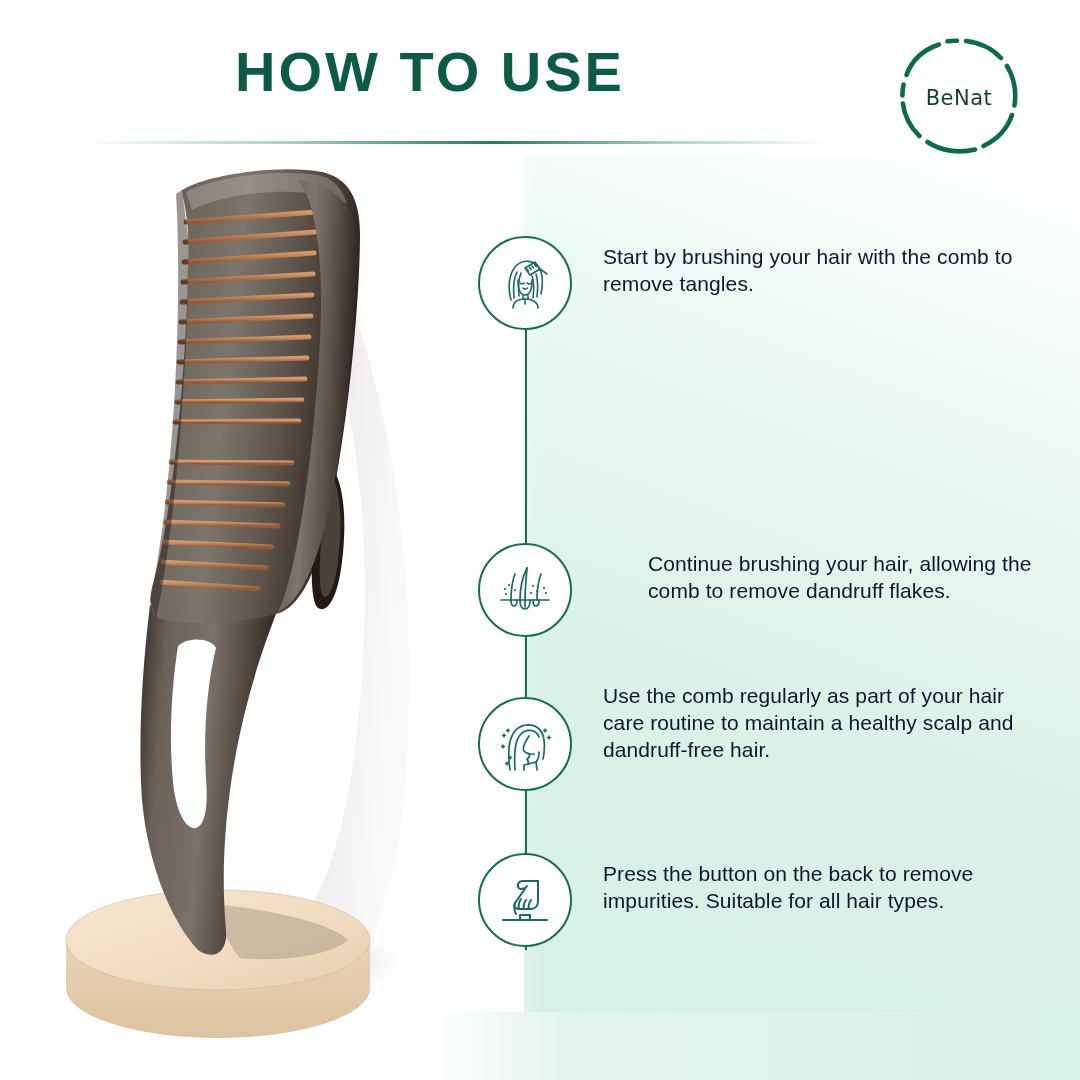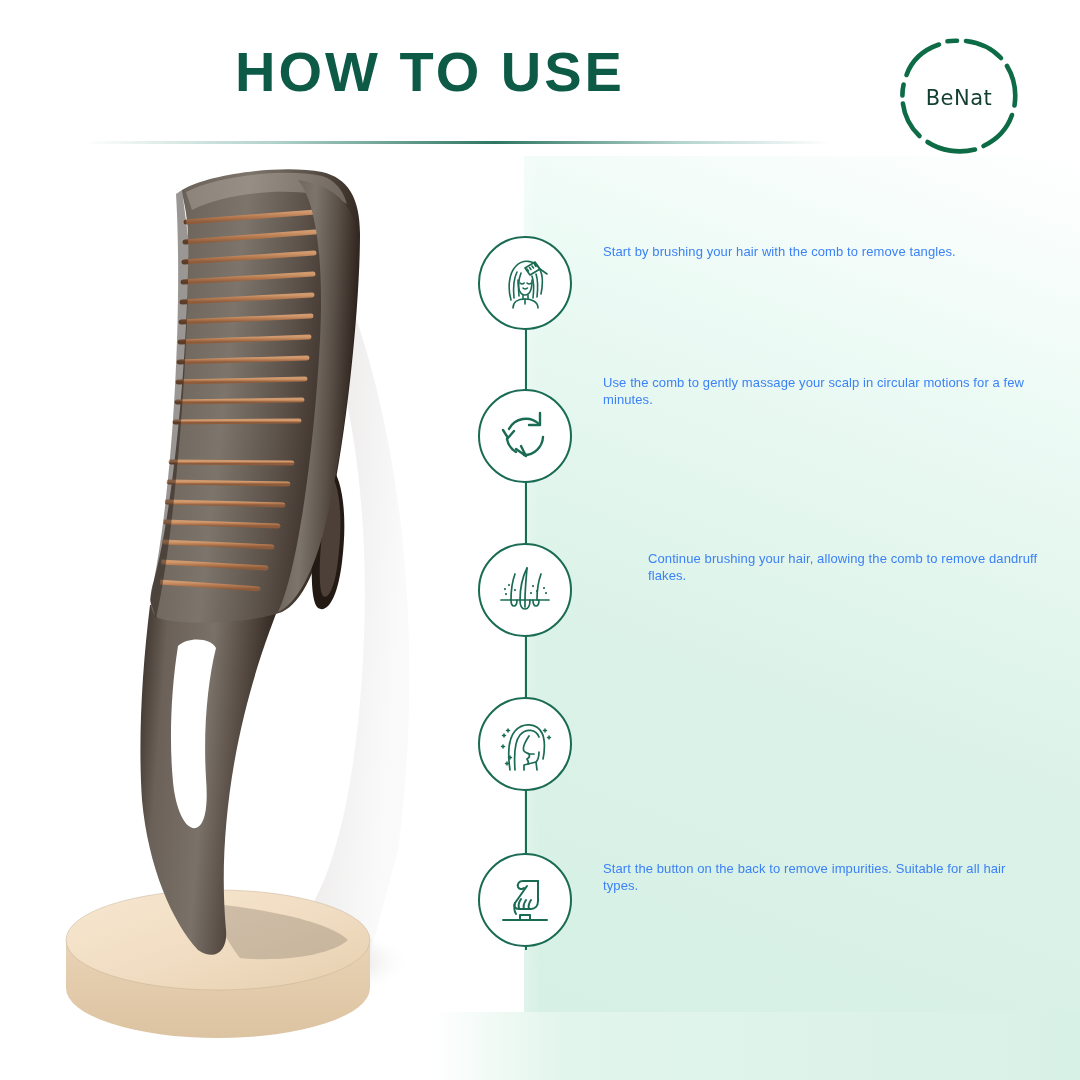--- a/index.html
+++ b/index.html
@@ -102,23 +102,23 @@
     border-radius:50%;
     background:#ffffff;
     border:2px solid #1a6b53;
     box-sizing:border-box;
     display:flex;align-items:center;justify-content:center;
     z-index:2;
   }
   .step-circle svg{display:block;}
   .step-text{
     position:absolute;left:133px;top:-4px;width:425px;
-    font-size:13px;
+    font-size:21px;
     line-height:1.28;
-    color:#3b82f6;
+    color:#0f172a;
     letter-spacing:.1px;
   }
   .step-1{top:0;}
   .step-2{top:153px;}
   .step-3{top:307px;}
   .step-4{top:461px;}
   .step-5{top:617px;}
   .step-2 .step-text,.step-4 .step-text{top:-14px;}
   .step-5 .step-text{top:8px;}
   .step-1 .step-text{top:8px;}
@@ -293,35 +293,20 @@
 
           <path d="M31 16 L41 10 L46 17 L36 23 Z"></path>
           <path d="M33 17 l1.5 2 M35.5 15.5 l1.5 2 M38 14 l1.5 2 M40.5 12.5 l1.5 2"></path>
           <path d="M46 17 L53 22"></path>
         </svg>
         </span>
       </div>
       <div class="step-text">Start by brushing your hair with the comb to remove tangles.</div>
     </div>
 
-    <div class="step step-2">
-      <div class="step-circle">
-        <span>
-        <svg width="62" height="62" viewBox="0 0 62 62" fill="none" stroke="#1a6b53" stroke-width="2.4" stroke-linecap="round" stroke-linejoin="round">
-          <path d="M15 24 A19 19 0 0 1 45 19"></path>
-          <path d="M46 8 L46 20 L35 20"></path>
-          <path d="M49 32 A19 19 0 0 1 30 50"></path>
-          <path d="M22 44 L32 51 L27 41"></path>
-          <path d="M13 34 A19 19 0 0 0 22 47"></path>
-          <path d="M9 25 L14 33 L20 26"></path>
-        </svg>
-        </span>
-      </div>
-      <div class="step-text">Use the comb to gently massage your scalp in circular motions for a few minutes.</div>
-    </div>
 
     <div class="step step-3">
       <div class="step-circle">
         <span>
         <svg width="64" height="64" viewBox="0 0 64 64" fill="none" stroke="#1a6b53" stroke-width="1.7" stroke-linecap="round" stroke-linejoin="round">
 
           <path d="M8 42 L56 42"></path>
 
           <path d="M34 10 C29 20 27 32 27 42"></path>
           <path d="M34 10 C33 22 32 32 32 42"></path>
@@ -367,20 +352,21 @@
             <path d="M15 17 l0 3 M13.5 18.5 l3 0"></path>
             <path d="M10 33 l0 3 M8.5 34.5 l3 0"></path>
             <path d="M52 17 l0 3 M50.5 18.5 l3 0"></path>
             <path d="M56 24 l0 3 M54.5 25.5 l3 0"></path>
             <path d="M17 44 l0 3 M15.5 45.5 l3 0"></path>
             <path d="M14 50 l0 3 M12.5 51.5 l3 0"></path>
           </g>
         </svg>
         </span>
       </div>
+      <div class="step-text">Use the comb regularly as part of your hair care routine to maintain a healthy scalp and dandruff-free hair.</div>
     </div>
 
     <div class="step step-5">
       <div class="step-circle">
         <span>
         <svg width="62" height="62" viewBox="0 0 62 62" fill="none" stroke="#1a6b53" stroke-width="2" stroke-linecap="round" stroke-linejoin="round">
 
           <path d="M44 12 L44 32 C44 37 41 40 37 40 L25 40
                    C21 40 19 37 21 34 L33 17"></path>
           <path d="M44 12 L29 12 C25 12 23 15 24 18 C25 20 28 21 30 19"></path>
@@ -390,17 +376,17 @@
           <path d="M37 31 C35 34 34 37 35 40"></path>
 
           <path d="M21 34 C20 38 20 42 22 45"></path>
 
           <path d="M26 46 L36 46 L36 51 L26 51 Z"></path>
 
           <path d="M9 51 L53 51"></path>
         </svg>
         </span>
       </div>
-      <div class="step-text">Start the button on the back to remove impurities. Suitable for all hair types.</div>
+      <div class="step-text">Press the button on the back to remove impurities. Suitable for all hair types.</div>
     </div>
   </div>
 
 </div>
 
 </body></html>

